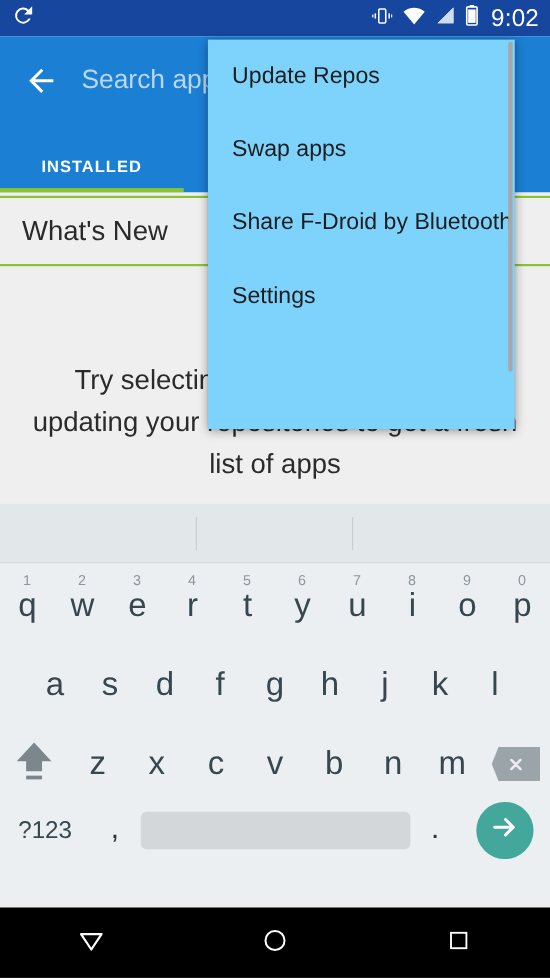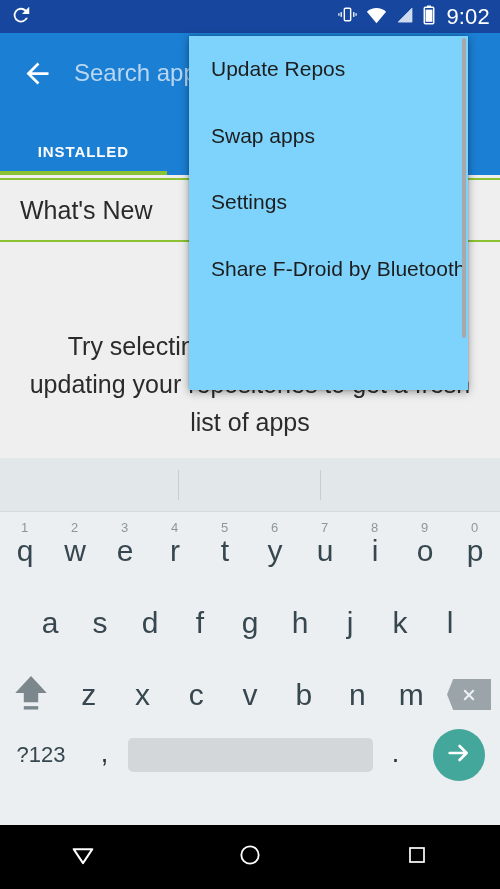--- a/index.html
+++ b/index.html
@@ -391,24 +391,24 @@
   </div>
 
   <div id="overflow-menu">
     <div class="menu-item">
       <span>Update Repos</span>
     </div>
     <div class="menu-item">
       <span>Swap apps</span>
     </div>
     <div class="menu-item">
+      <span>Share F-Droid by Bluetooth</span>
+    </div>
+    <div class="menu-item">
       <span>Settings</span>
-    </div>
-    <div class="menu-item">
-      <span>Share F-Droid by Bluetooth</span>
     </div>
     <div id="menu-scrollbar"></div>
   </div>
 
   <div id="keyboard">
 
     <div id="suggestion-strip">
       <div class="sugg-divider" style="left:178px"></div>
       <div class="sugg-divider" style="left:320px"></div>
     </div>

